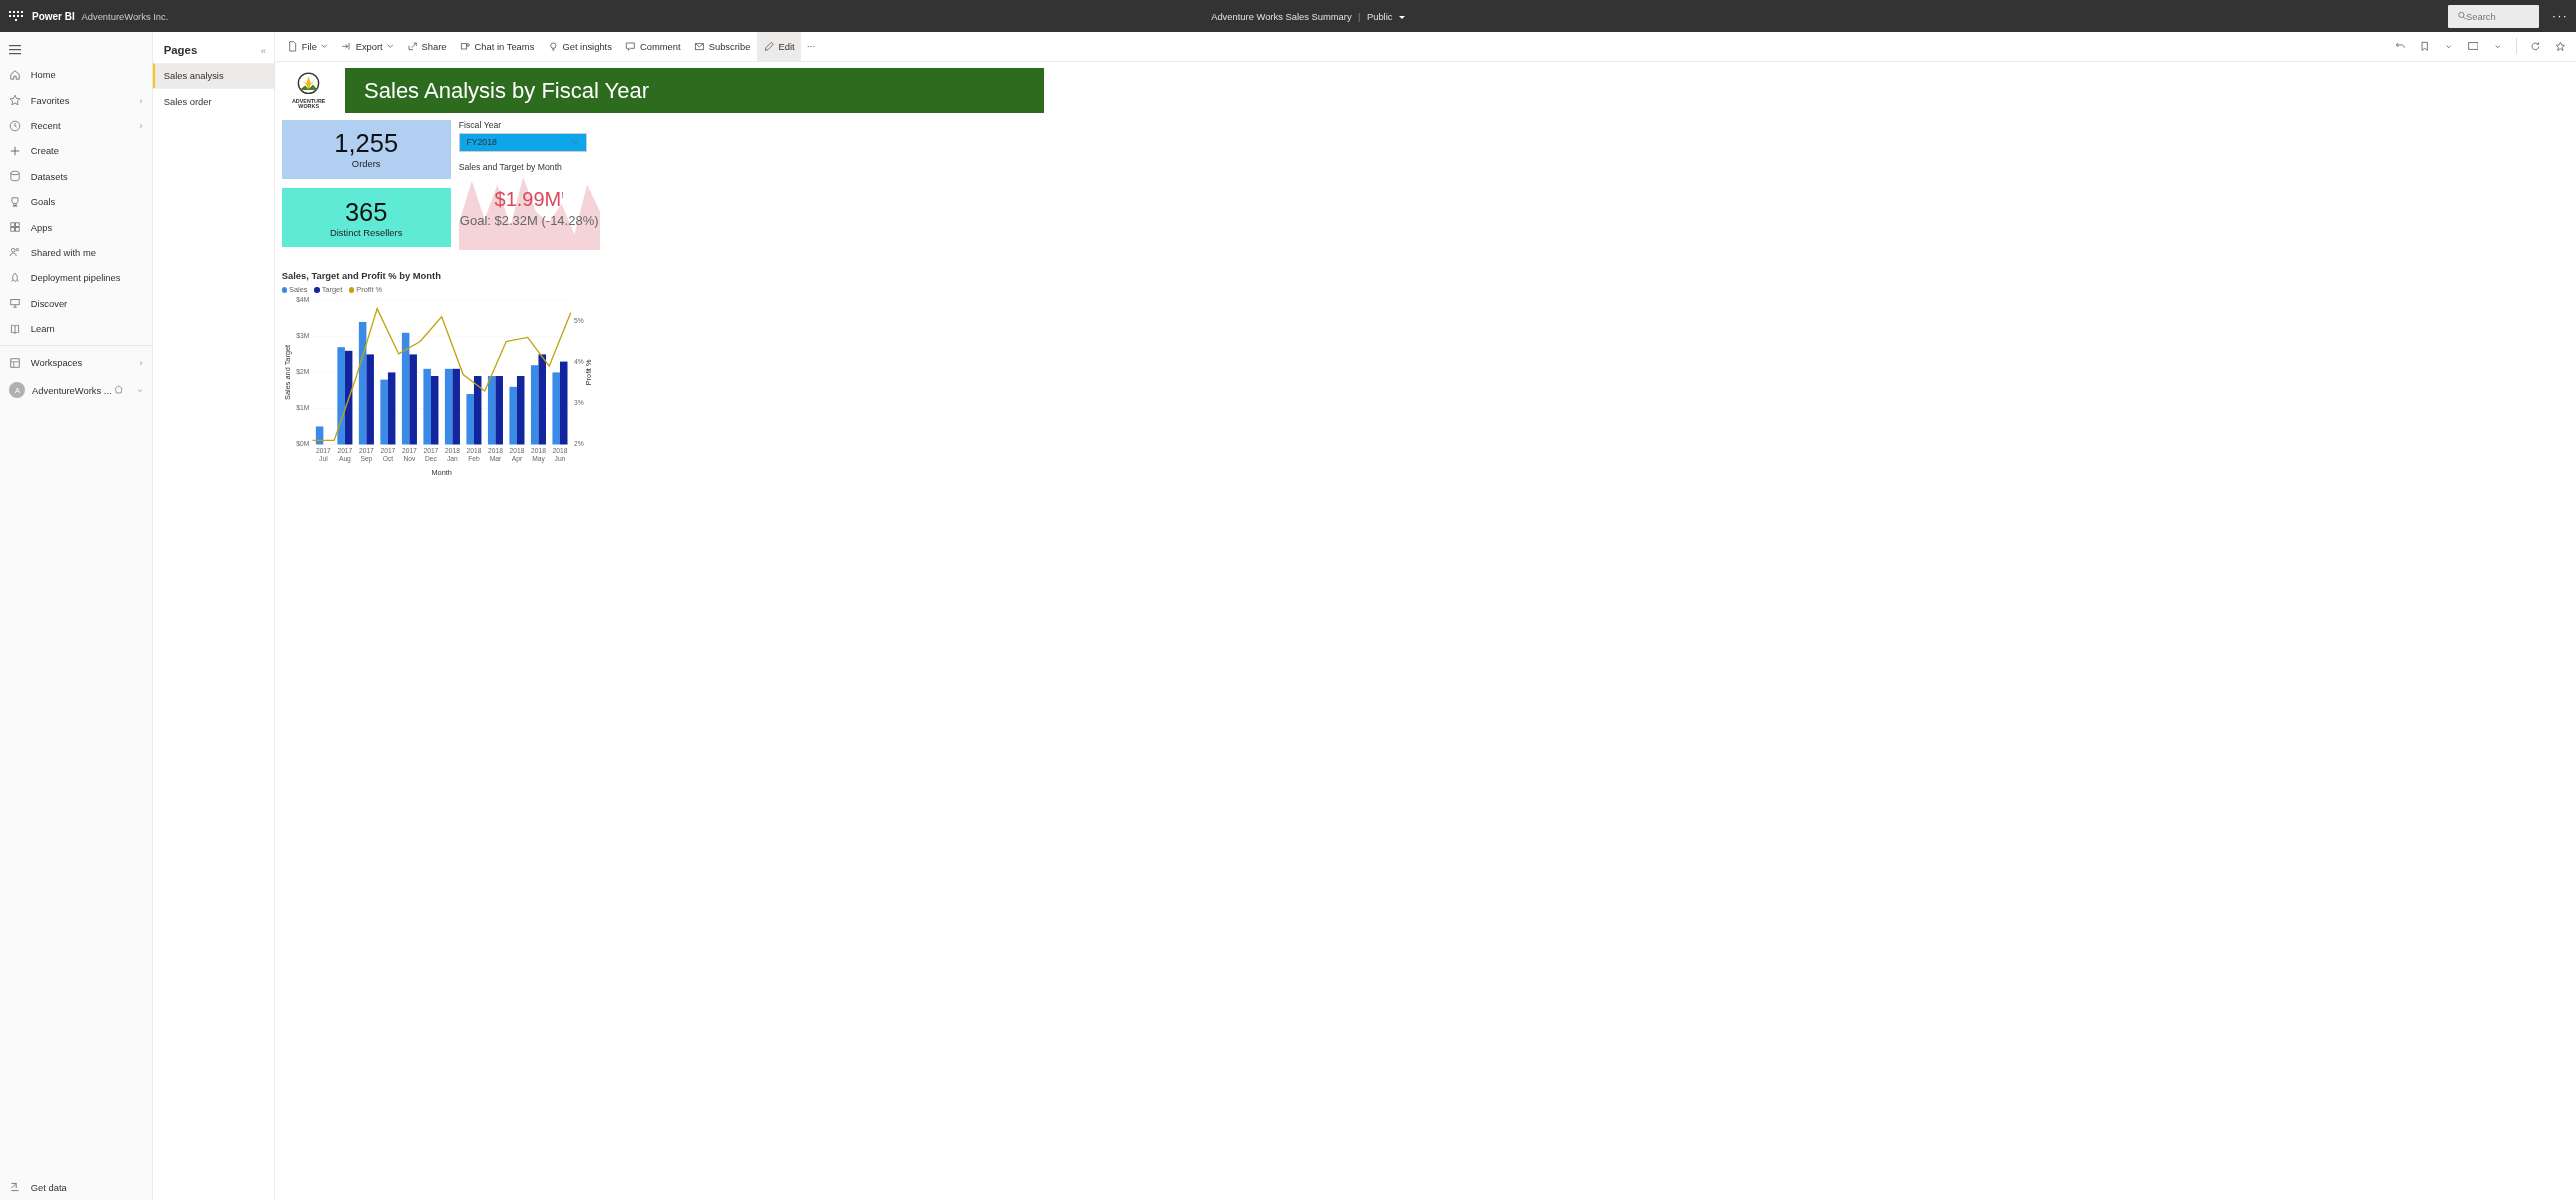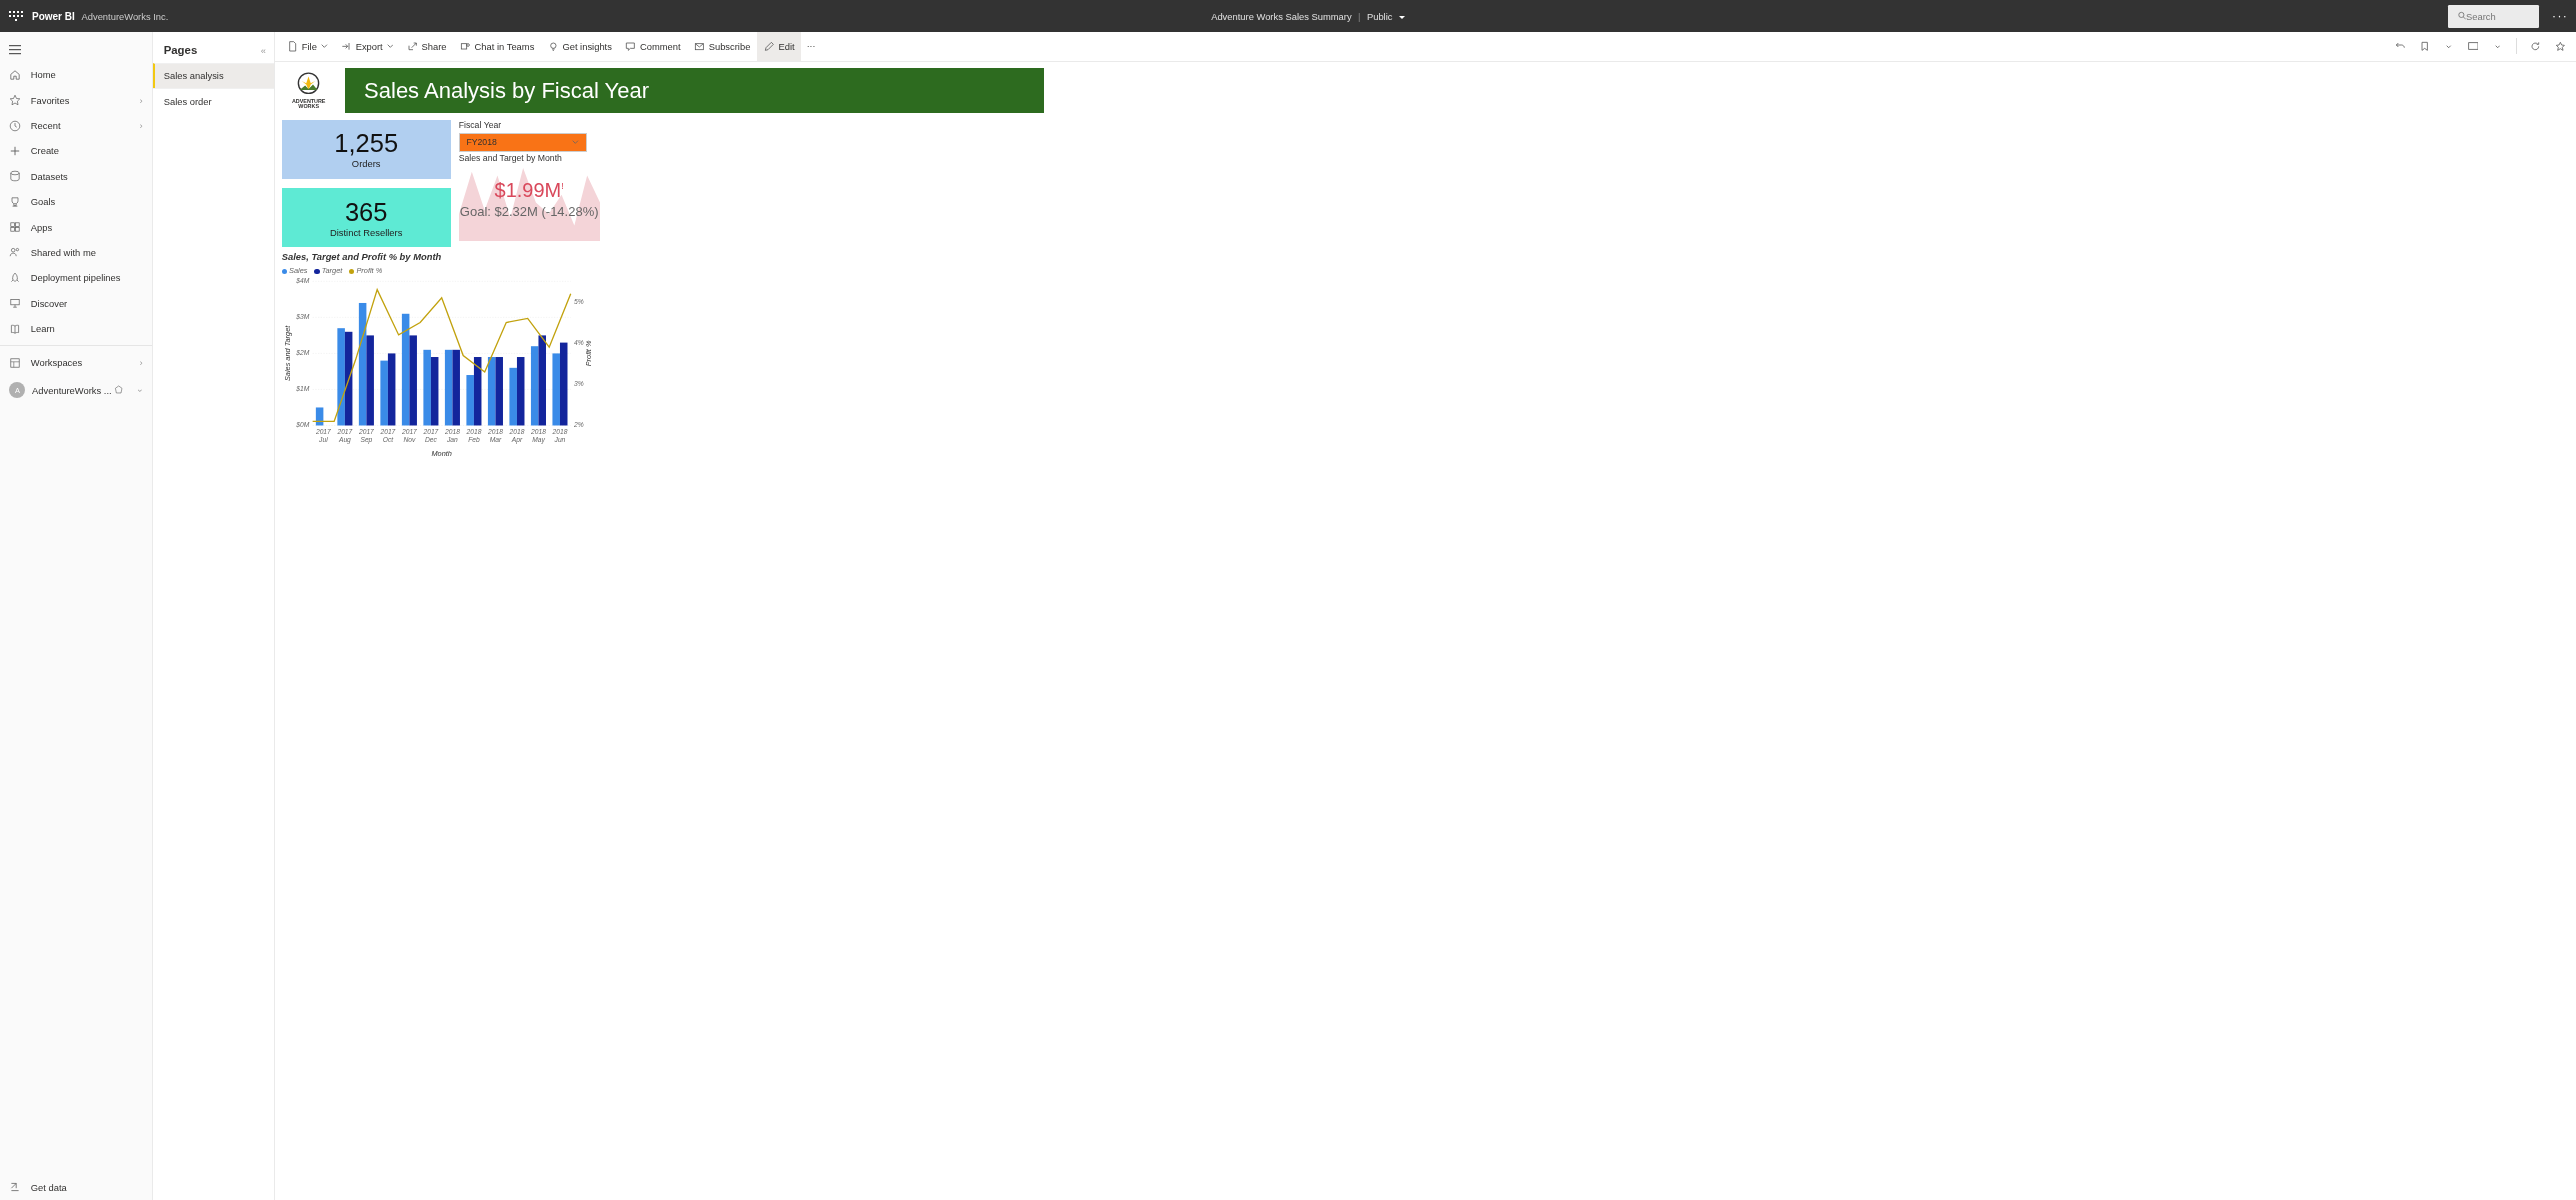--- a/index.html
+++ b/index.html
@@ -45,27 +45,27 @@
 .green-band { flex: 0 0 699px; background: #2d6b1f; color: #fff; font-size: 22px; font-weight: 300; display: flex; align-items: center; padding: 0 19px; height: 45px; }
 .cards-row { display: flex; gap: 8px; margin-top: 6.7px; }
 .card-stack { display: flex; flex-direction: column; gap: 9.4px; }
 .kpi-card { width: 169px; height: 59px; display: flex; flex-direction: column; align-items: center; justify-content: center; }
 .kpi-card.blue { background: #b1cff0; }
 .kpi-card.purple { background: #5eead4; }
 .kpi-val { font-size: 25.5px; font-weight: 300; color: #111; }
 .kpi-lbl { font-size: 9.4px; color: #222; }
 .right-stack { display: flex; flex-direction: column; }
 .fy-label { font-size: 8.7px; color: #333; margin-bottom: 2.7px; }
-.fy-select { width: 128px; height: 19px; border: 0.7px solid #ccc; display: flex; align-items: center; padding: 0 6.7px; font-size: 8.7px; justify-content: space-between; cursor: pointer; background: #f97316; margin-bottom: 1px; }
+.fy-select { width: 128px; height: 19px; border: 0.7px solid #ccc; display: flex; align-items: center; padding: 0 6.7px; font-size: 8.7px; justify-content: space-between; cursor: pointer; background: #0ea5e9; margin-bottom: 10px; }
 .spark-title { font-size: 8.7px; color: #333; margin-bottom: 1.3px; }
 .kpi-spark { width: 141px; height: 77px; position: relative; }
 .spark-val { position: absolute; top: 14.8px; left: 0; right: 0; text-align: center; color: #d9485b; font-size: 20px; font-weight: 400; }
 .spark-val .excl { font-size: 9.4px; vertical-align: super; }
 .spark-goal { position: absolute; top: 40px; left: 0; right: 0; text-align: center; font-size: 13px; color: #666; }
-.chart-block { margin-top: 4px; width: 316px; font-style: italic; }
+.chart-block { margin-top: 20px; width: 316px; }
 .chart-title { font-size: 9.4px; font-weight: 600; color: #333; margin-bottom: 4px; }
 .legend { display: flex; gap: 6.7px; font-size: 7.4px; color: #666; margin-bottom: 2.7px; }
 .lg-dot { display: inline-block; width: 5.4px; height: 5.4px; border-radius: 50%; margin-right: 2px; vertical-align: middle; }
 .chart-svg { width: 100%; }
 .axis-lbl { font-size: 10px; fill: #666; }
 .ytitle { font-size: 11px; fill: #333; }
 </style>
 </head>
 <body>
 

